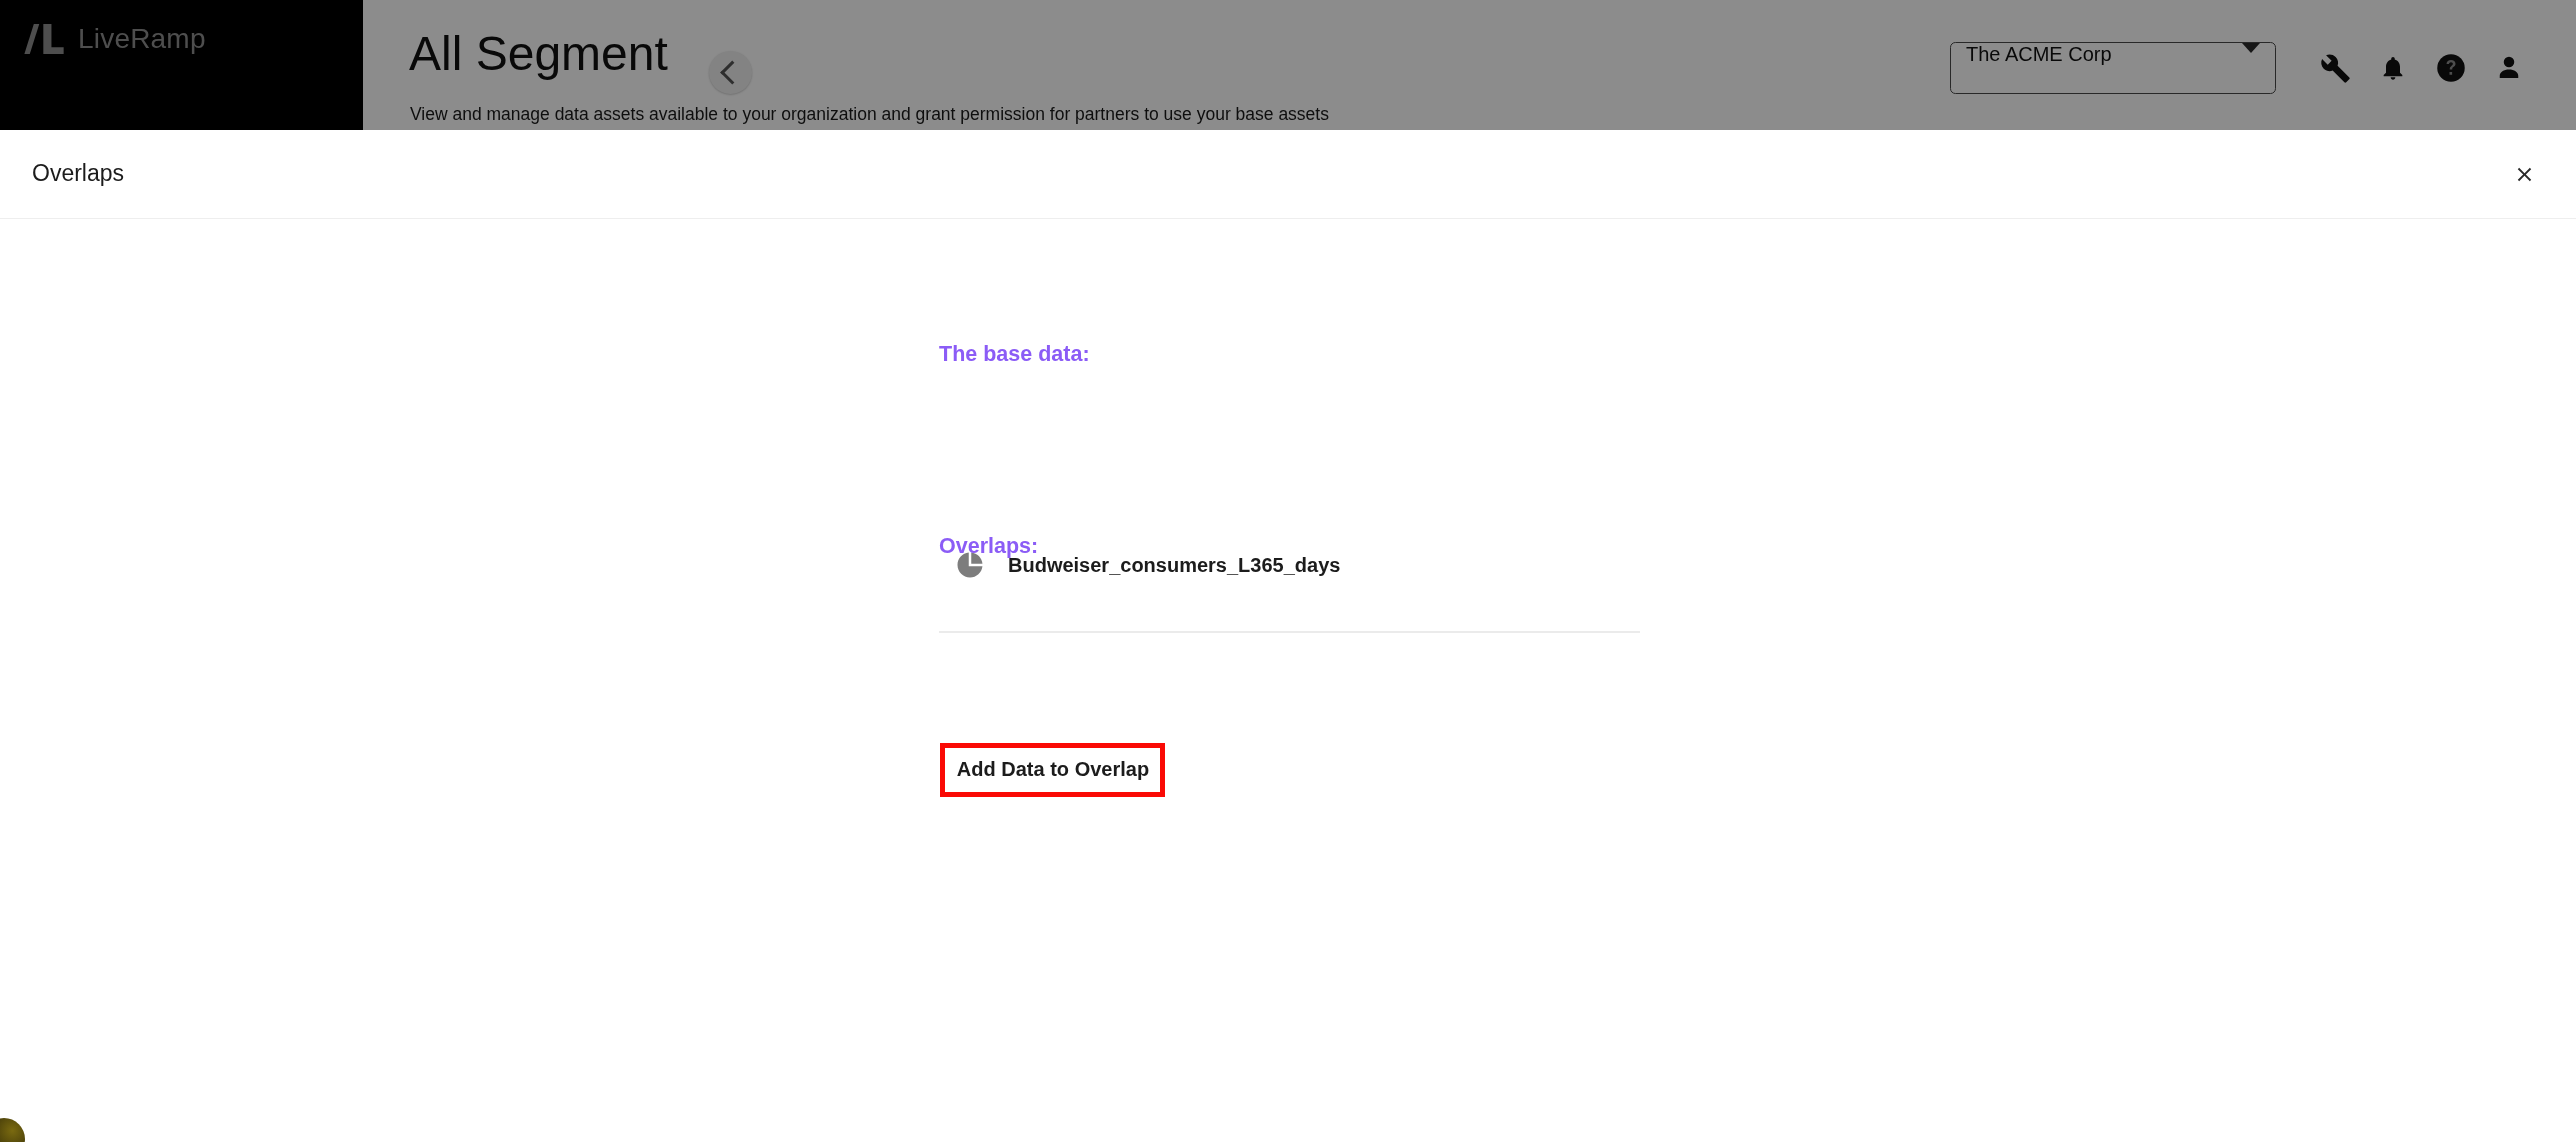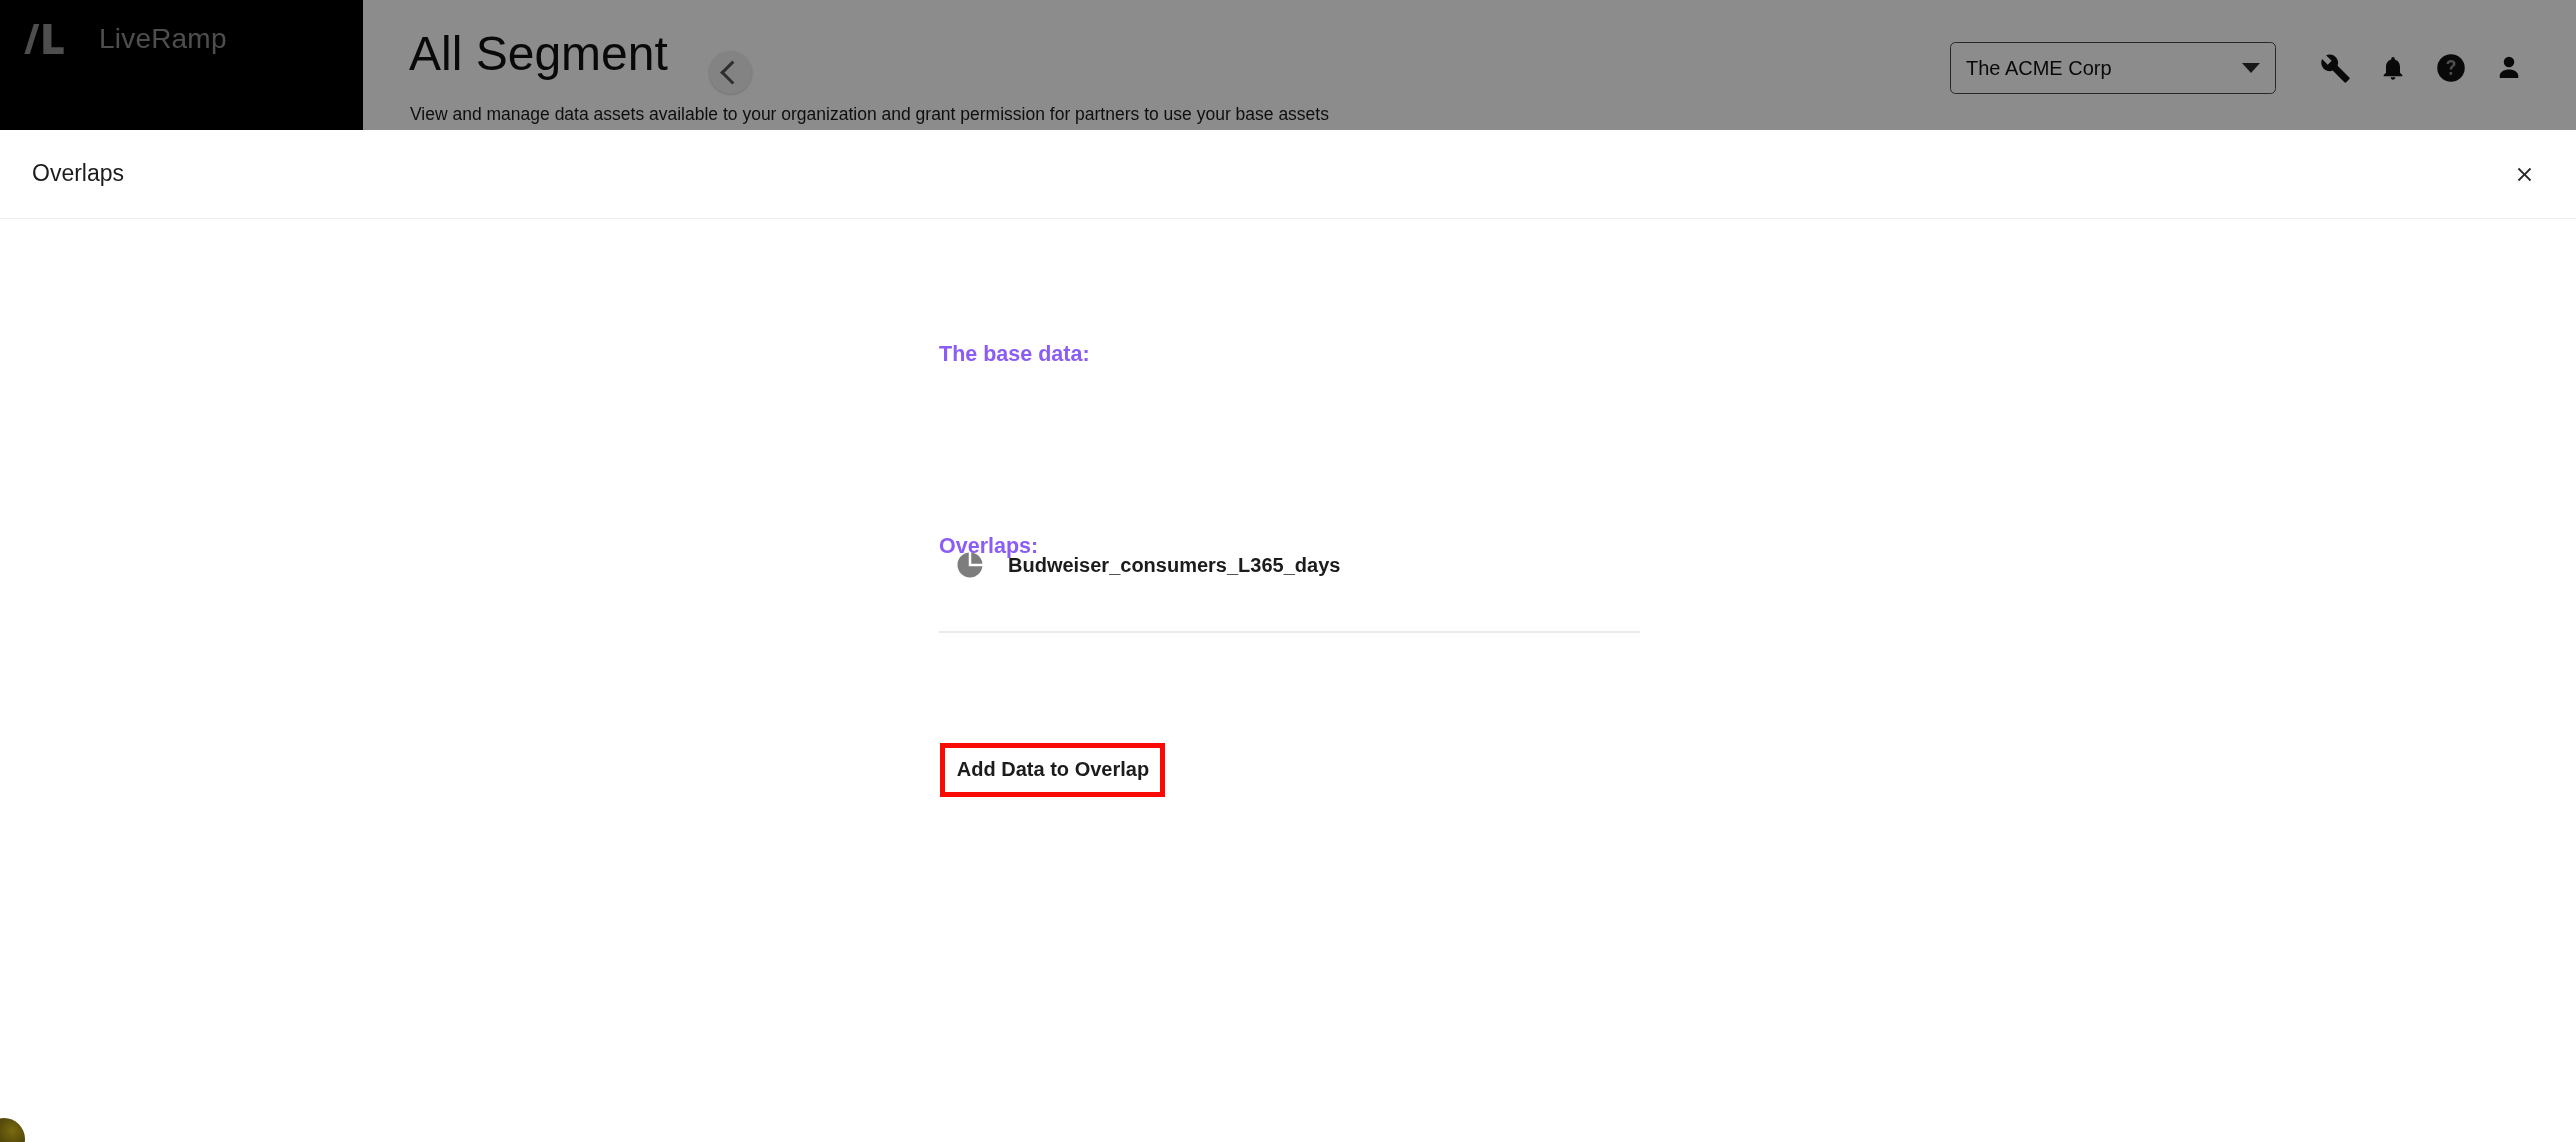--- a/index.html
+++ b/index.html
@@ -30,21 +30,21 @@
     left: 0; top: 0;
     width: 363px;
     height: 135px;
     background: #000000;
   }
   .logo-row {
     position: absolute;
     left: 23px; top: 24px;
     display: flex;
     align-items: center;
-    gap: 34px;
+    gap: 13px;
   }
   .logo-mark {
     width: 42px; height: 30px;
     display: block;
   }
   .logo-text {
     color: #8f8f8f;
     font-size: 28px;
     letter-spacing: 0.2px;
     line-height: 1;
@@ -135,21 +135,21 @@
     display: flex;
     align-items: center;
     gap: 0;
   }
   .org-select {
     width: 326px;
     height: 52px;
     border: 1.3px solid #4a4a4a;
     border-radius: 5.4px;
     display: flex;
-    align-items: center;
+    align-items: flex-start;
     padding: 0 15px;
     box-sizing: border-box;
     background: transparent;
     margin-right: 30px;
   }
   .org-select-label {
     flex: 1;
     font-size: 20px;
     color: #121212;
     white-space: nowrap;

